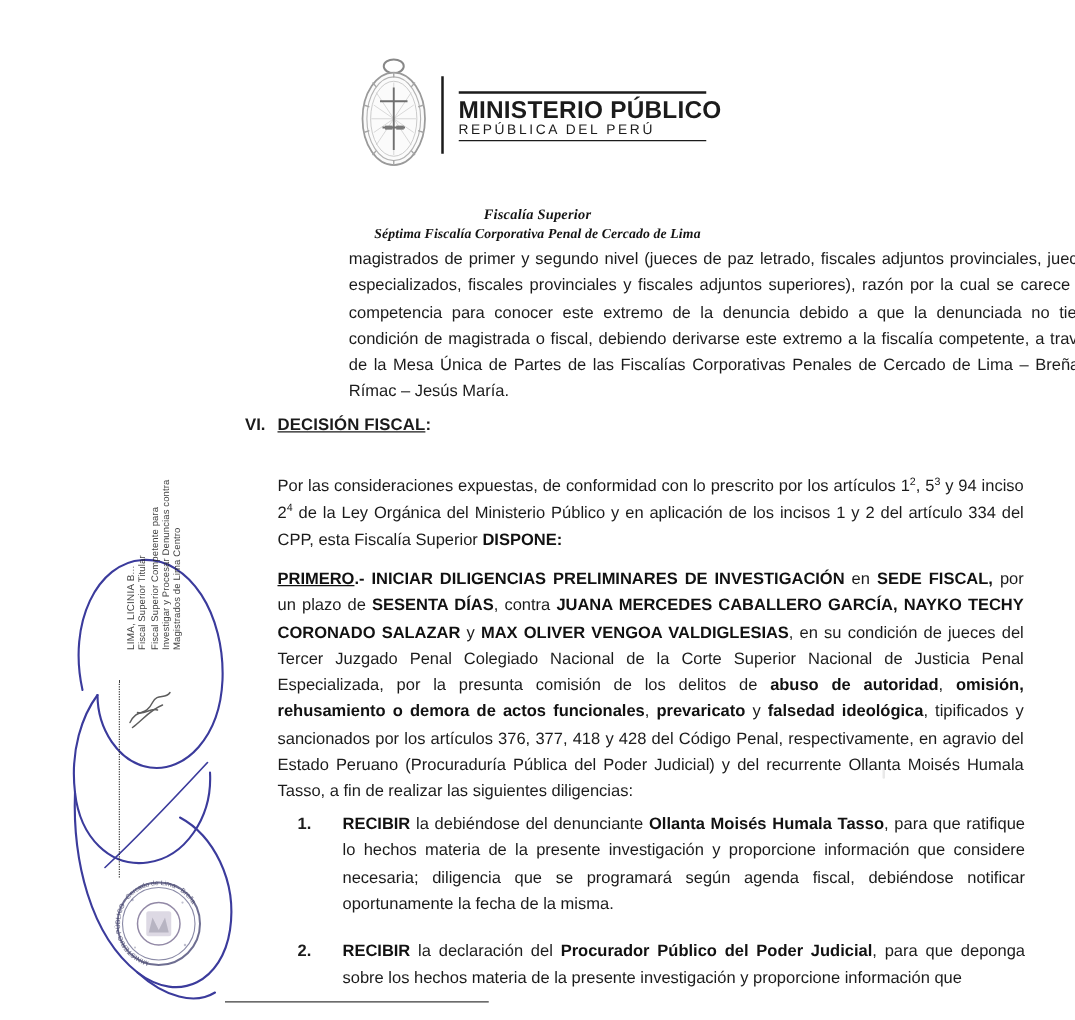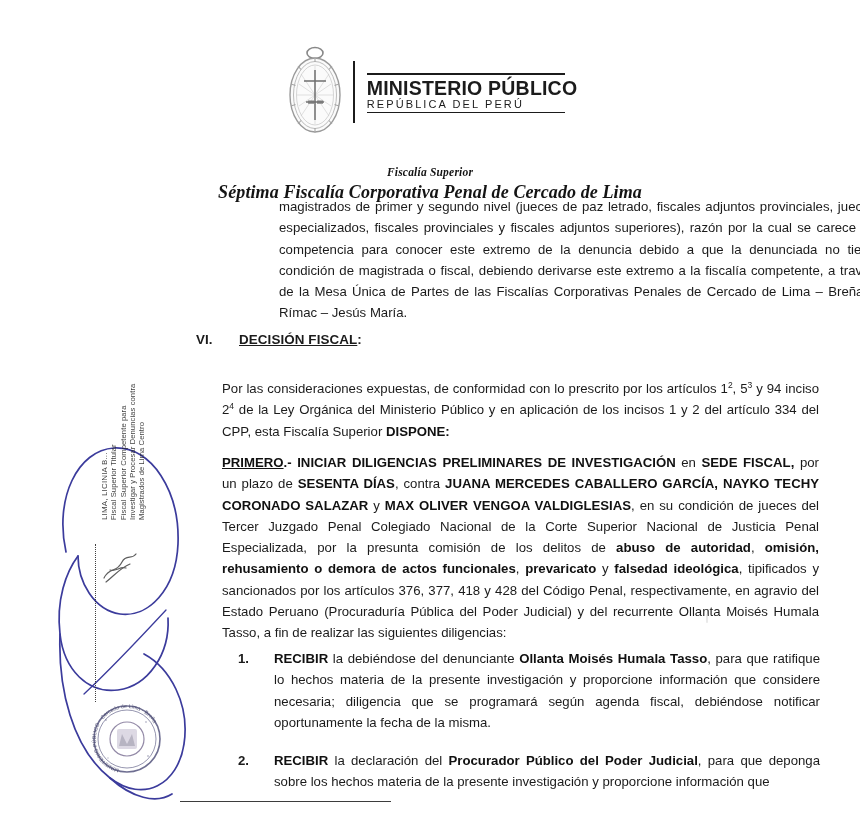--- a/index.html
+++ b/index.html
@@ -87,21 +87,21 @@
 
   .lh-sub {
     margin-top: 24px;
     font-family: "Liberation Serif", serif;
     font-style: italic;
     font-weight: bold;
     color: #141414;
     line-height: 1.42;
   }
   .lh-sub .s1 { font-size: 11.5px; letter-spacing: 0.2px; }
-  .lh-sub .s2 { font-size: 18px; letter-spacing: 0.1px; }
+  .lh-sub .s2 { font-size: 11px; letter-spacing: 0.1px; }
   .lh-sub .s3 { font-size: 12px; letter-spacing: 0.1px; }
 
   
   .body-col {
     position: absolute;
     left: 239px;
     top: 196px;
     width: 597px;
     margin-left: 40px;
   }
@@ -125,21 +125,21 @@
   }
 
   
   .section-head {
     position: absolute;
     left: 196px;
     top: 332px;
     width: 620px;
     display: flex;
     align-items: baseline;
-    gap: 17px;
+    gap: 0px;
   }
   .sec-num {
     font-weight: bold;
     font-size: 13.4px;
     width: 26px;
     flex: 0 0 auto;
   }
   .sec-title {
     font-weight: bold;
     font-size: 13.4px;

